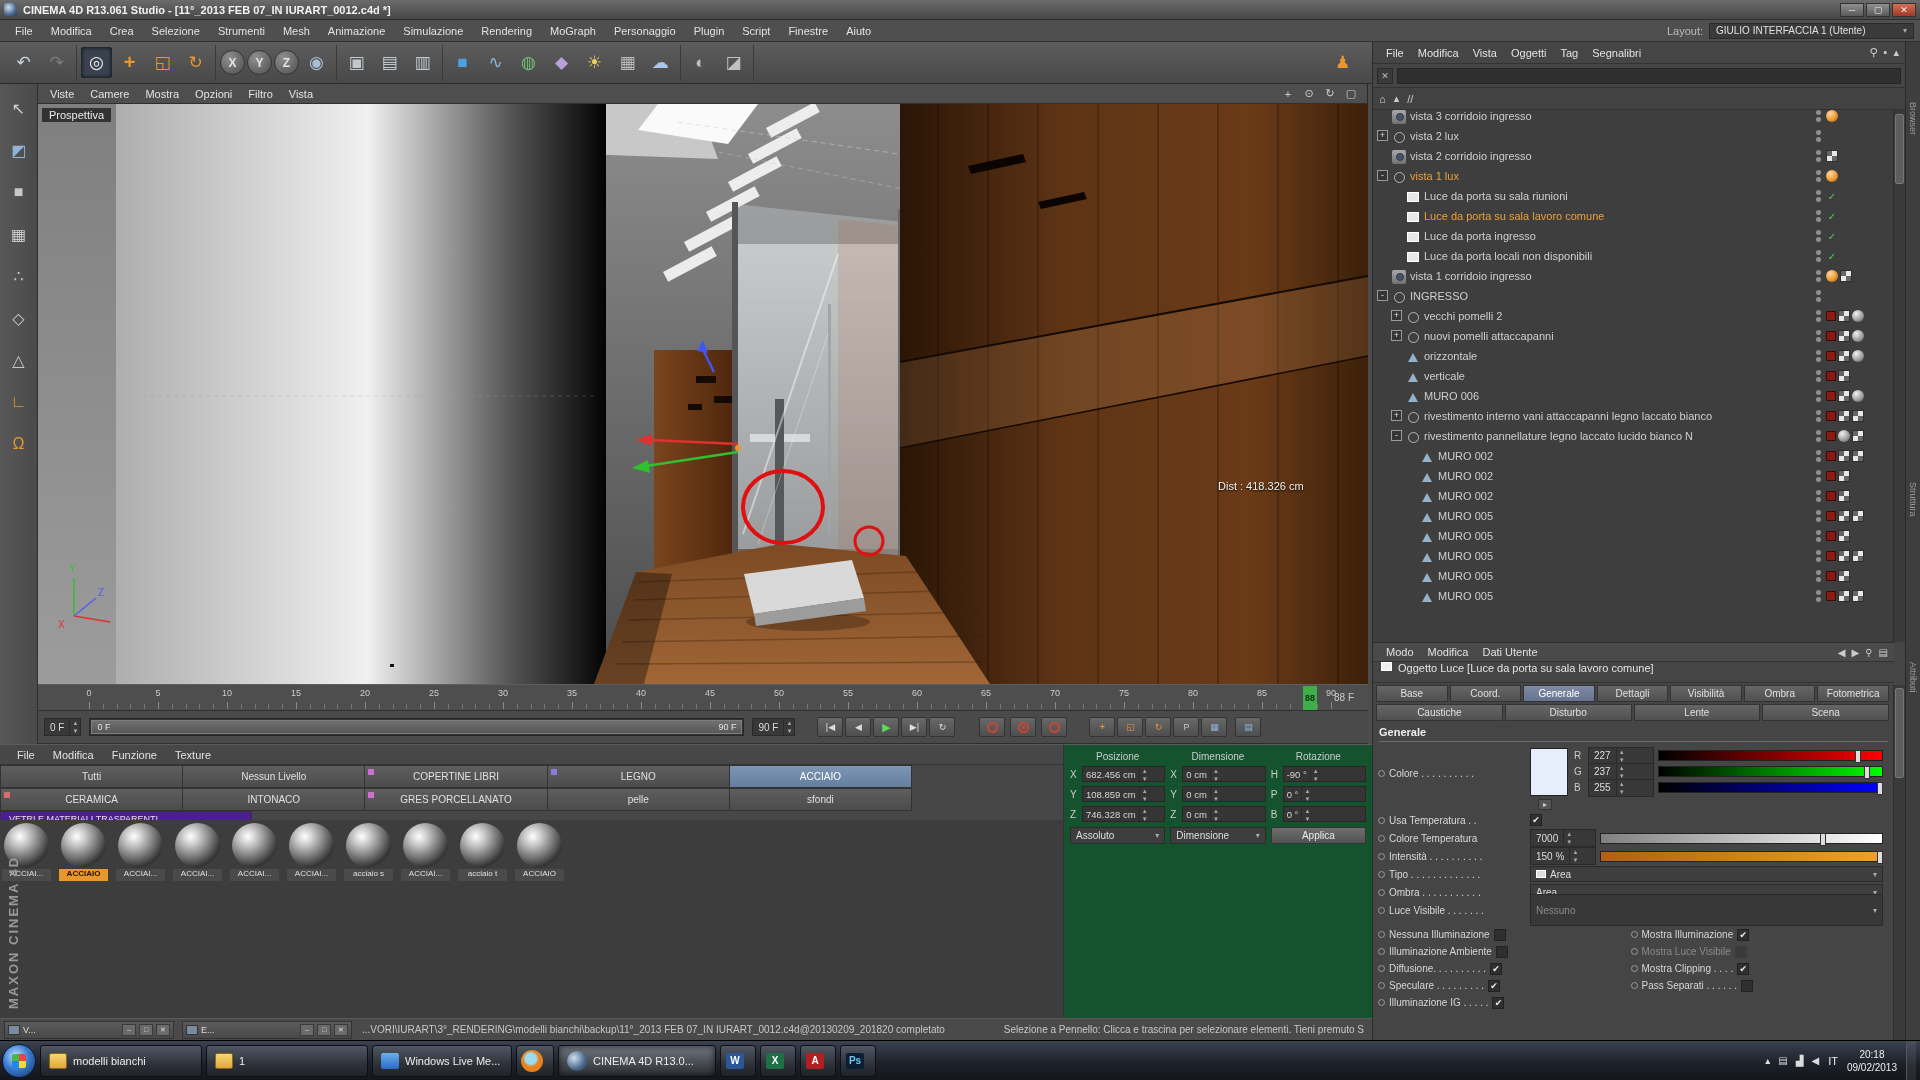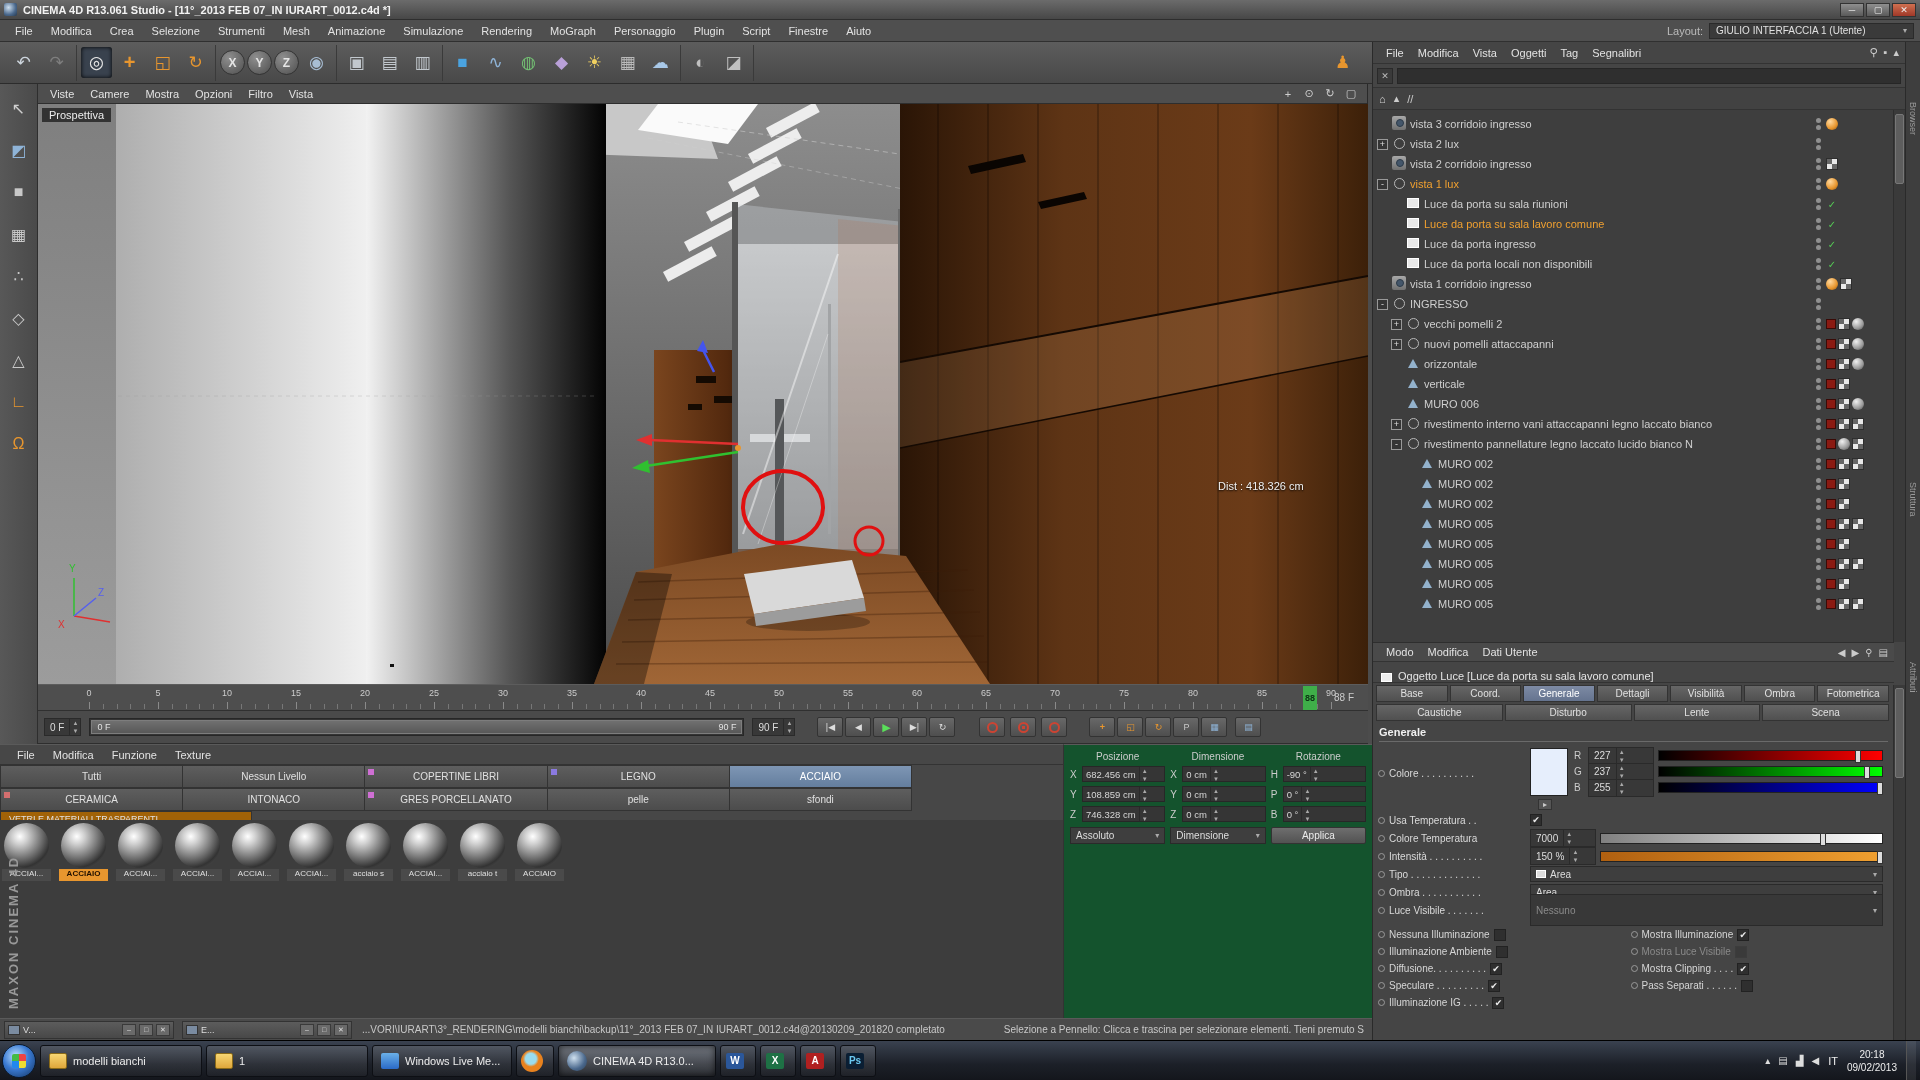--- a/index.html
+++ b/index.html
@@ -71,21 +71,21 @@
 .rec.mid{background:radial-gradient(#cc4433 0 35%,transparent 40%)}
 
 
 .mats-panel{position:absolute;left:0;top:744px;width:1063px;height:274px;background:#474747;border-top:1px solid #5a5a5a}
 .mmenu{height:20px;display:flex;align-items:center;padding-left:8px;border-bottom:1px solid #333}
 .ltrow{display:flex;height:23px;width:912px}
 .ltab{flex:1;background:linear-gradient(#5e5e5e,#4c4c4c);border:1px solid #333;border-left:none;display:flex;align-items:center;justify-content:center;font-size:10px;color:#e0e0e0;position:relative;white-space:nowrap;overflow:hidden}
 .ltrow .ltab:first-child{border-left:1px solid #333}
 .ltab.active{background:linear-gradient(#7e96b4,#647e9e);color:#fff}
 .lmark{position:absolute;left:3px;top:3px;width:6px;height:6px;visibility:hidden}
-.subtab{width:252px;height:16px;background:#a16207;border:1px solid #333;font-size:9px;display:flex;align-items:center;padding-left:8px;color:#e2e2e2;white-space:nowrap}
+.subtab{width:252px;height:16px;background:#4c1d95;border:1px solid #333;font-size:9px;display:flex;align-items:center;padding-left:8px;color:#e2e2e2;white-space:nowrap}
 .mat-area{position:absolute;left:0;top:75px;width:1063px;height:199px;background:#3d3d3d}
 .mats{display:flex;gap:8px;padding:3px 2px}
 .mat{width:49px}
 .sphere{width:45px;height:45px;border-radius:50%;margin:0 auto;background:radial-gradient(circle at 35% 30%,#ffffff,#d0d0d0 18%,#909090 40%,#333 72%,#606060 95%)}
 .mlabel{margin-top:1px;height:12px;font-size:8px;text-align:center;color:#e0e0e0;overflow:hidden;white-space:nowrap;background:#4a4a4a}
 .mlabel.sel{background:#e8962e;color:#201000;font-weight:bold}
 .brand{position:absolute;left:6px;bottom:10px;writing-mode:vertical-rl;transform:rotate(180deg);font-size:13px;font-weight:bold;color:#999;letter-spacing:2px;height:170px}
 
 
 .coords{position:absolute;left:1063px;top:744px;width:309px;height:274px;background:#14532d;border-top:1px solid #5a5a5a;border-left:1px solid #333;padding:4px 6px}
@@ -106,21 +106,21 @@
 
 .rpanel{position:absolute;left:1372px;top:42px;width:533px;height:998px;background:#454545;border-left:1px solid #2a2a2a}
 .ommenu{height:22px;display:flex;align-items:center;padding:0 6px;border-bottom:1px solid #333}
 .ommenu .menu-item{padding:0 7px}
 .omicons{margin-left:auto;display:flex;gap:6px;color:#ccc}
 .srow{height:24px;display:flex;align-items:center;padding:0 4px;gap:4px;border-bottom:1px solid #333}
 .xbtn{width:16px;height:16px;background:#3a3a3a;border:1px solid #2a2a2a;color:#bbb;font-size:9px;display:flex;align-items:center;justify-content:center}
 .sinput{flex:1;height:16px;background:#2f2f2f;border:1px solid #262626}
 .prow{height:22px;display:flex;align-items:center;padding:0 6px;gap:8px;border-bottom:1px solid #333;background:#424242;color:#ccc}
 .tree{position:absolute;left:0;top:68px;width:521px;height:532px;background:#3e3e3e;overflow:hidden}
-.trow{height:20px;display:flex;align-items:flex-end;padding:0 2px}
+.trow{height:20px;display:flex;align-items:flex-start;padding:0 2px}
 .ind{flex:none}
 .exp{width:11px;height:11px;font-size:9px;line-height:9px;text-align:center;color:#ddd;margin-right:2px;flex:none}
 .exp.on{border:1px solid #999;background:#353535}
 .oi{width:14px;height:14px;margin:0 4px 0 2px;display:flex;align-items:center;justify-content:center;flex:none}
 .oi-cam{background:linear-gradient(#a8a8a8,#707070);border-radius:2px;position:relative}
 .oi-cam::after{content:"";position:absolute;right:2px;top:3px;width:6px;height:6px;border-radius:50%;background:#44566a;border:1px solid #2c3a48}
 .oi-null::after{content:"";width:9px;height:9px;border:1px solid #b8b8b8;border-radius:50%;display:block}
 .oi-light::after{content:"";width:10px;height:8px;background:#e8e8e8;border:1px solid #fff;display:block}
 .oi-poly::after{content:"";width:0;height:0;border-left:5px solid transparent;border-right:5px solid transparent;border-bottom:9px solid #93b2cc;display:block}
 .tname{white-space:nowrap;overflow:hidden;font-size:11px;color:#cfcfcf}
@@ -135,21 +135,21 @@
 .tag-so{border-radius:50%;background:radial-gradient(circle at 35% 30%,#ffd9a0,#e8962e 60%,#8a5010)}
 .tag-sp{border-radius:50%;background:radial-gradient(circle at 35% 30%,#f0f0f0,#9a9a9a 60%,#444)}
 .tag-rd{width:10px;height:10px;background:#8a1a12;border:1px solid #3a0a06}
 .tscroll{position:absolute;right:0;top:68px;width:12px;height:532px;background:#3a3a3a;border-left:1px solid #2e2e2e}
 .thumb{position:absolute;left:1px;width:9px;background:#5e5e5e;border:1px solid #777;border-radius:2px}
 
 
 .amode{position:absolute;left:0;top:600px;width:521px;height:20px;display:flex;align-items:center;gap:2px;padding:0 6px;background:#4a4a4a;border-top:1px solid #2e2e2e;border-bottom:1px solid #333}
 .amode .menu-item{padding:0 7px}
 .amicons{margin-left:auto;display:flex;gap:6px;color:#ccc;font-size:10px}
-.atitle{position:absolute;left:0;top:620px;width:521px;height:21px;display:flex;align-items:flex-end;gap:6px;padding:0 8px;border-bottom:1px solid #333;color:#e4e4e4}
+.atitle{position:absolute;left:0;top:620px;width:521px;height:21px;display:flex;align-items:flex-start;gap:6px;padding:0 8px;border-bottom:1px solid #333;color:#e4e4e4}
 .lbox{width:11px;height:9px;background:#eee;border:1px solid #fff;flex:none}
 .atabs{position:absolute;left:3px;top:643px;width:515px}
 .atabrow{display:flex;margin-bottom:2px}
 .atab{flex:1;margin-right:2px;background:linear-gradient(#666,#505050);border:1px solid #333;display:flex;align-items:center;justify-content:center;font-size:10px;color:#e0e0e0;height:17px;white-space:nowrap;overflow:hidden}
 .atab.active{background:linear-gradient(#7d8aa4,#65748f);color:#fff}
 .asec{position:absolute;left:6px;top:684px;width:509px;height:16px;font-weight:bold;color:#f0f0f0;border-bottom:1px solid #6a6a6a}
 .acontent{position:absolute;left:5px;top:704px;width:505px}
 .arow{display:flex;align-items:center;height:16px;margin-top:2px}
 .alabel{width:152px;display:flex;align-items:center;gap:4px;font-size:10px;color:#dadada;white-space:nowrap;overflow:hidden;flex:none}
 .pd{width:7px;height:7px;border:1px solid #999;border-radius:50%;flex:none}

